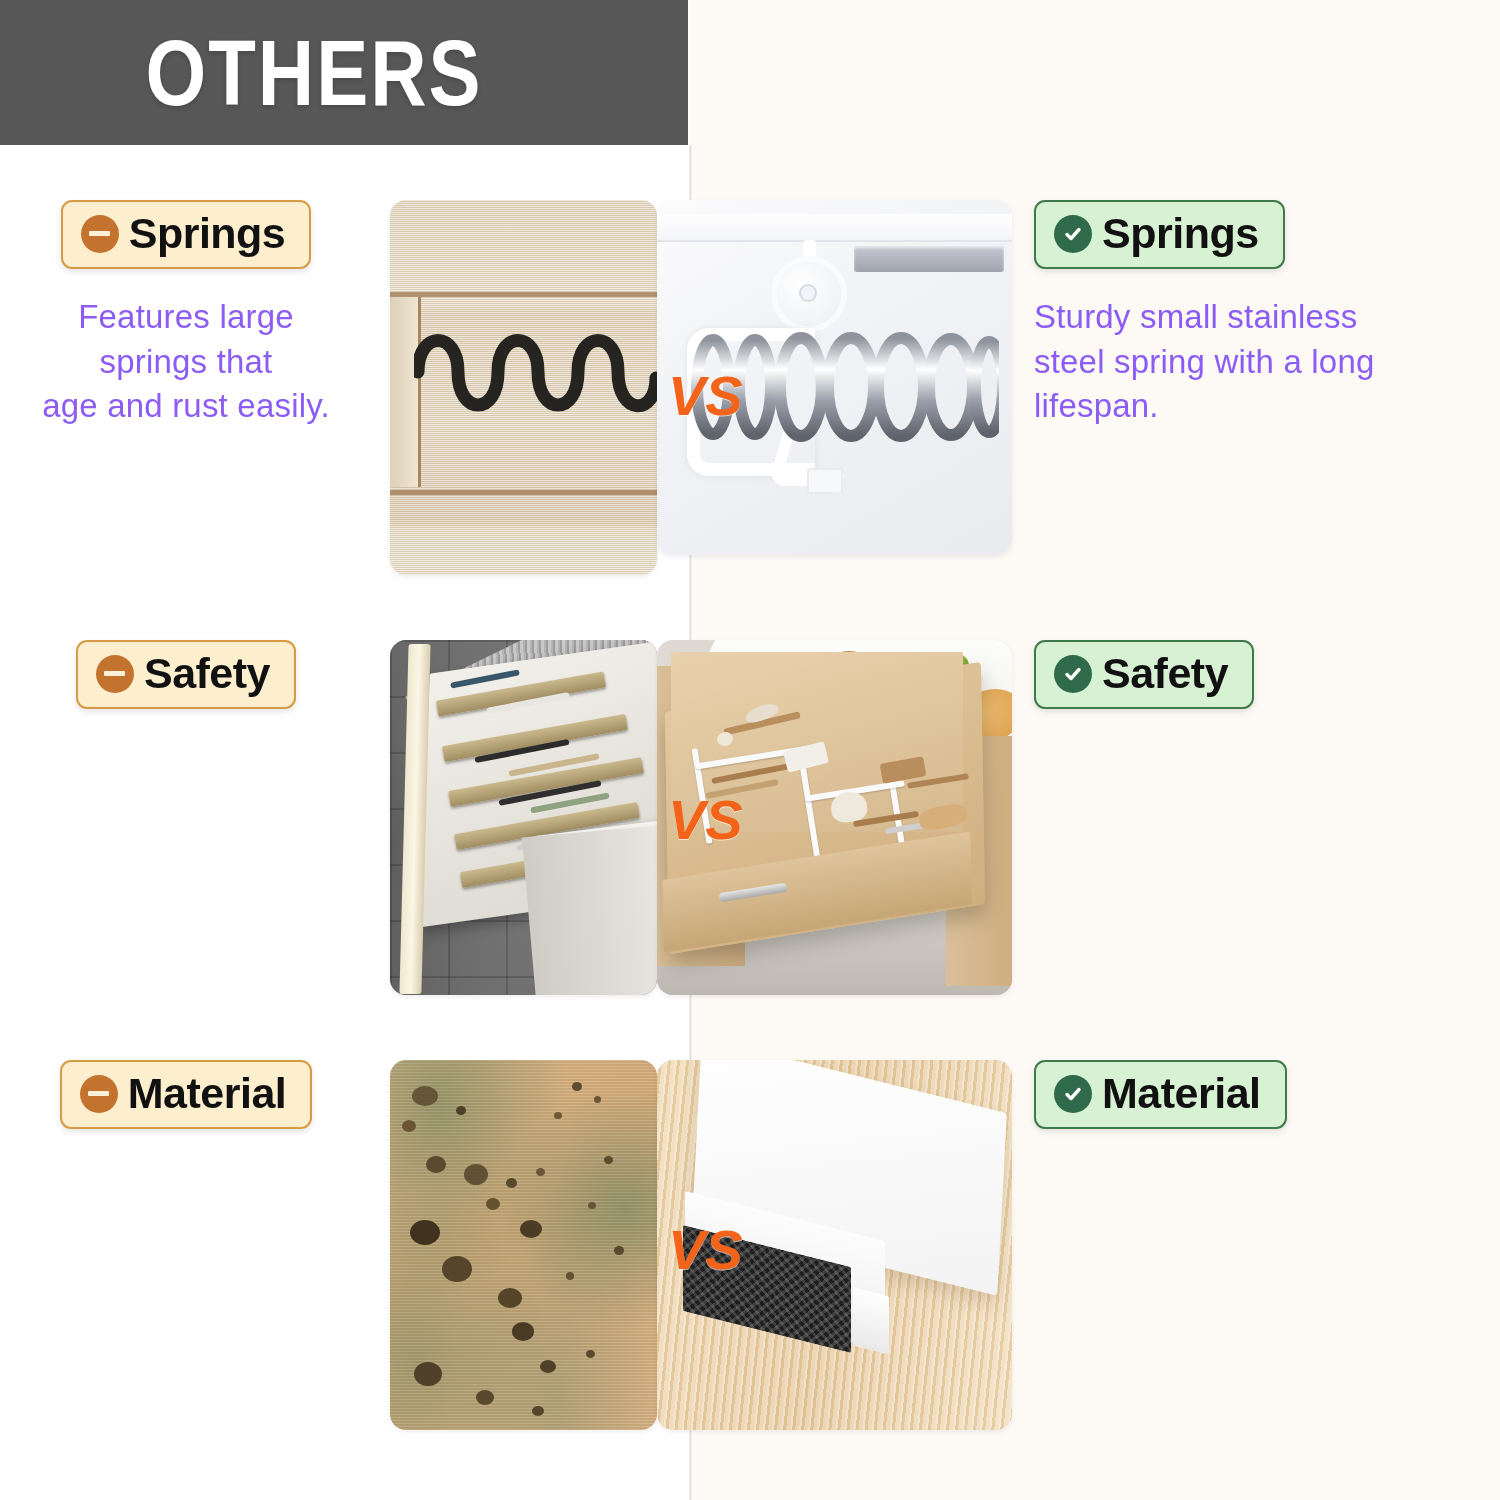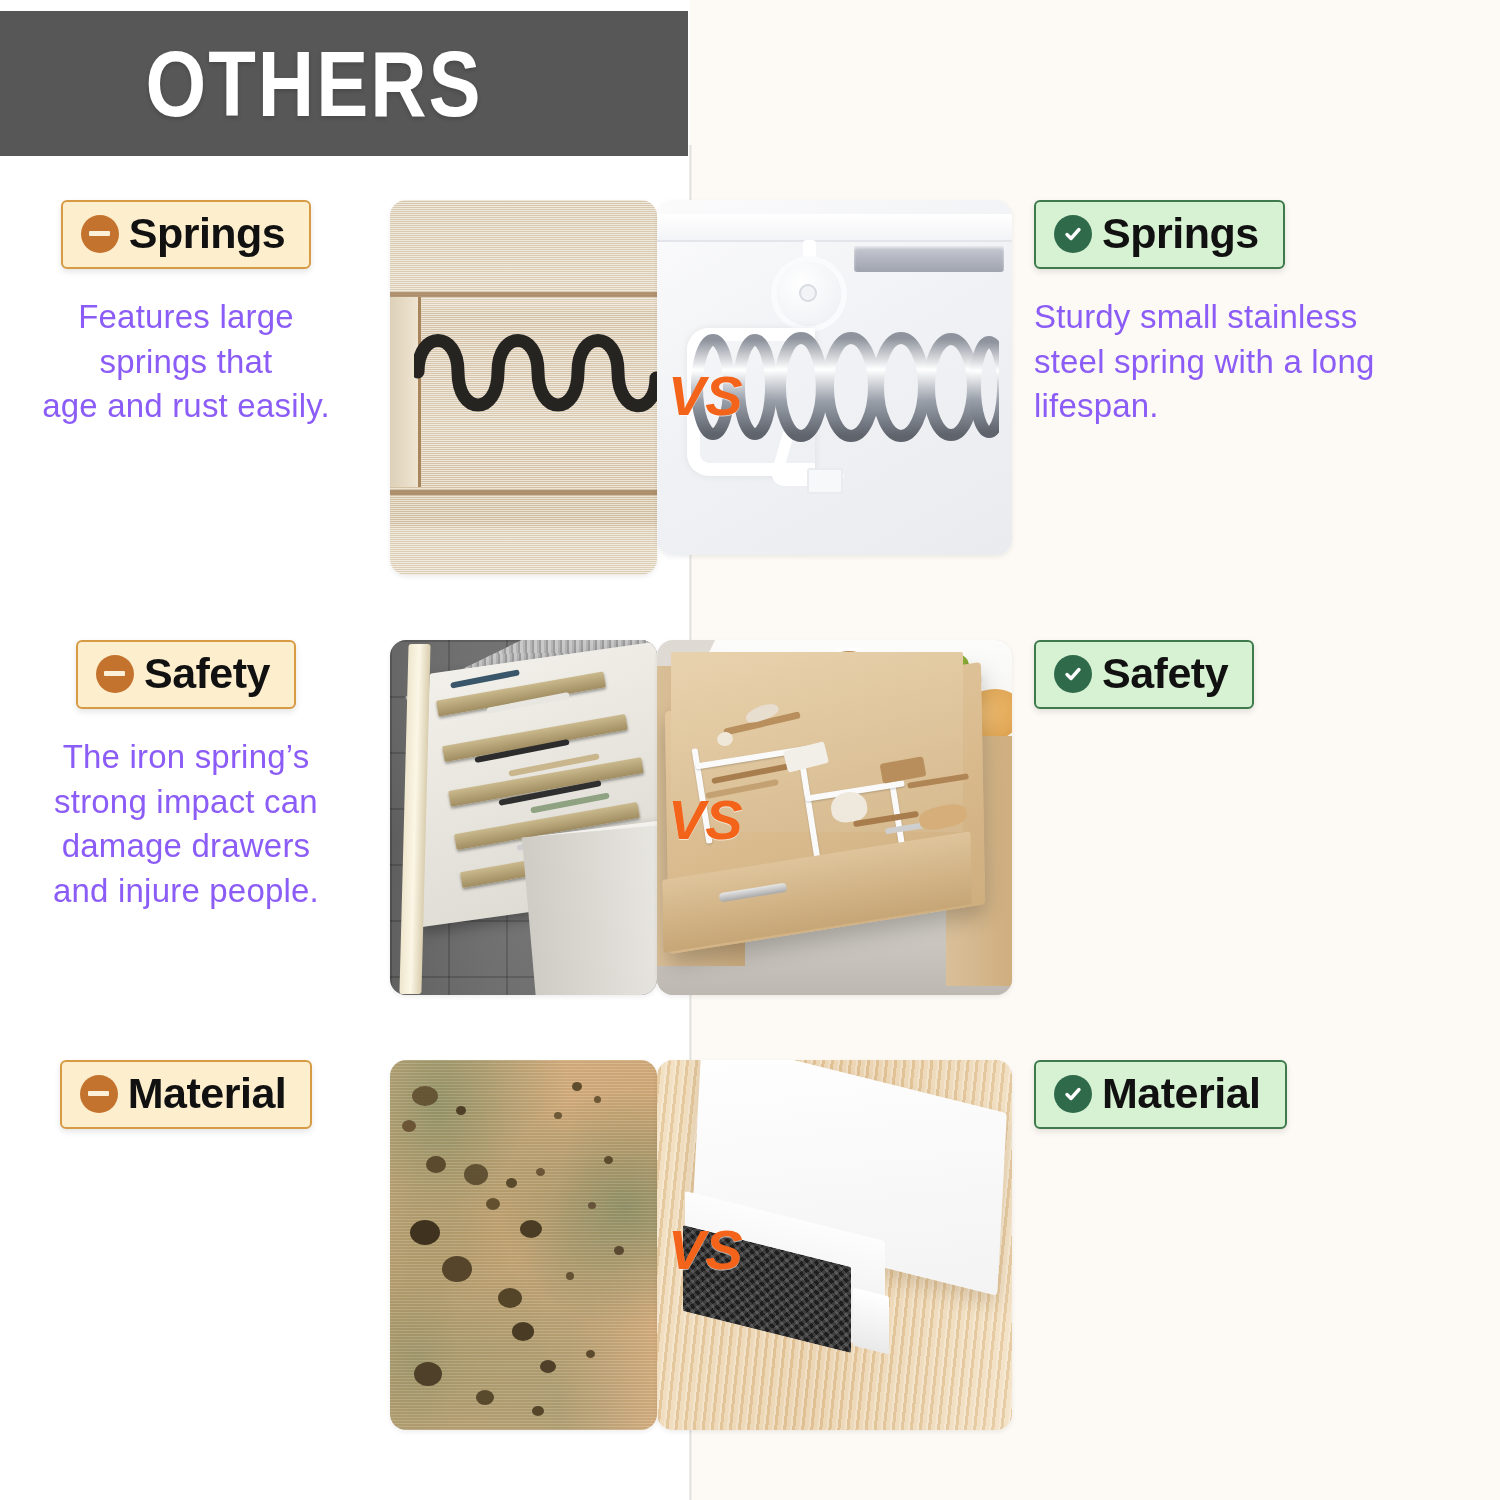--- a/index.html
+++ b/index.html
@@ -39,21 +39,21 @@
     left: 689px;
     top: 145px;
     width: 3px;
     height: 1355px;
     background: linear-gradient(to right,#efefef,#e3e2e0,#f7f5f2);
   }
 
   
   .header {
     position: absolute;
-    left: 0; top: 11px;
+    left: 0; top: 0;
     width: 1500px; height: 145px;
     display: flex;
     z-index: 6;
   }
   .header-half {
     display: flex;
     align-items: center;
     justify-content: center;
     height: 100%;
   }
@@ -108,21 +108,21 @@
     display: flex;
     flex-direction: column;
     align-items: flex-start;
   }
 
   
   .badge {
     display: inline-flex;
     align-items: center;
     gap: 10px;
-    border-radius: 6px;
+    border-radius: 11px;
     padding: 10px 24px 12px 18px;
     box-shadow: 0 3px 6px rgba(0,0,0,0.10);
     white-space: nowrap;
   }
   .badge-neg {
     background: #fdeecd;
     border: 2px solid #d79b45;
   }
   .badge-pos {
     background: #d7f2d2;
@@ -573,21 +573,20 @@
 
   <div class="row" id="row-1">
 
     <div class="text-block text-left">
       <div class="badge badge-neg">
         <span class="icon-circle icon-minus">
             <span class="bar"></span>
           </span>
         <span class="badge-label">Safety</span>
       </div>
-      <div class="desc">The iron spring’s<br>strong impact can<br>damage drawers<br>and injure people.</div>
     </div>
 
     <div class="photo photo-left ph-messy">
       <div class="tile-shade"></div>
       <div class="ctop"></div>
       <div class="drawer-box"></div>
       <div class="dslat" style="left:46px; top:46px; width:170px;"></div>
       <div class="dslat" style="left:52px; top:90px; width:186px;"></div>
       <div class="dslat" style="left:58px; top:134px; width:196px;"></div>
       <div class="dslat" style="left:64px; top:178px; width:186px;"></div>

